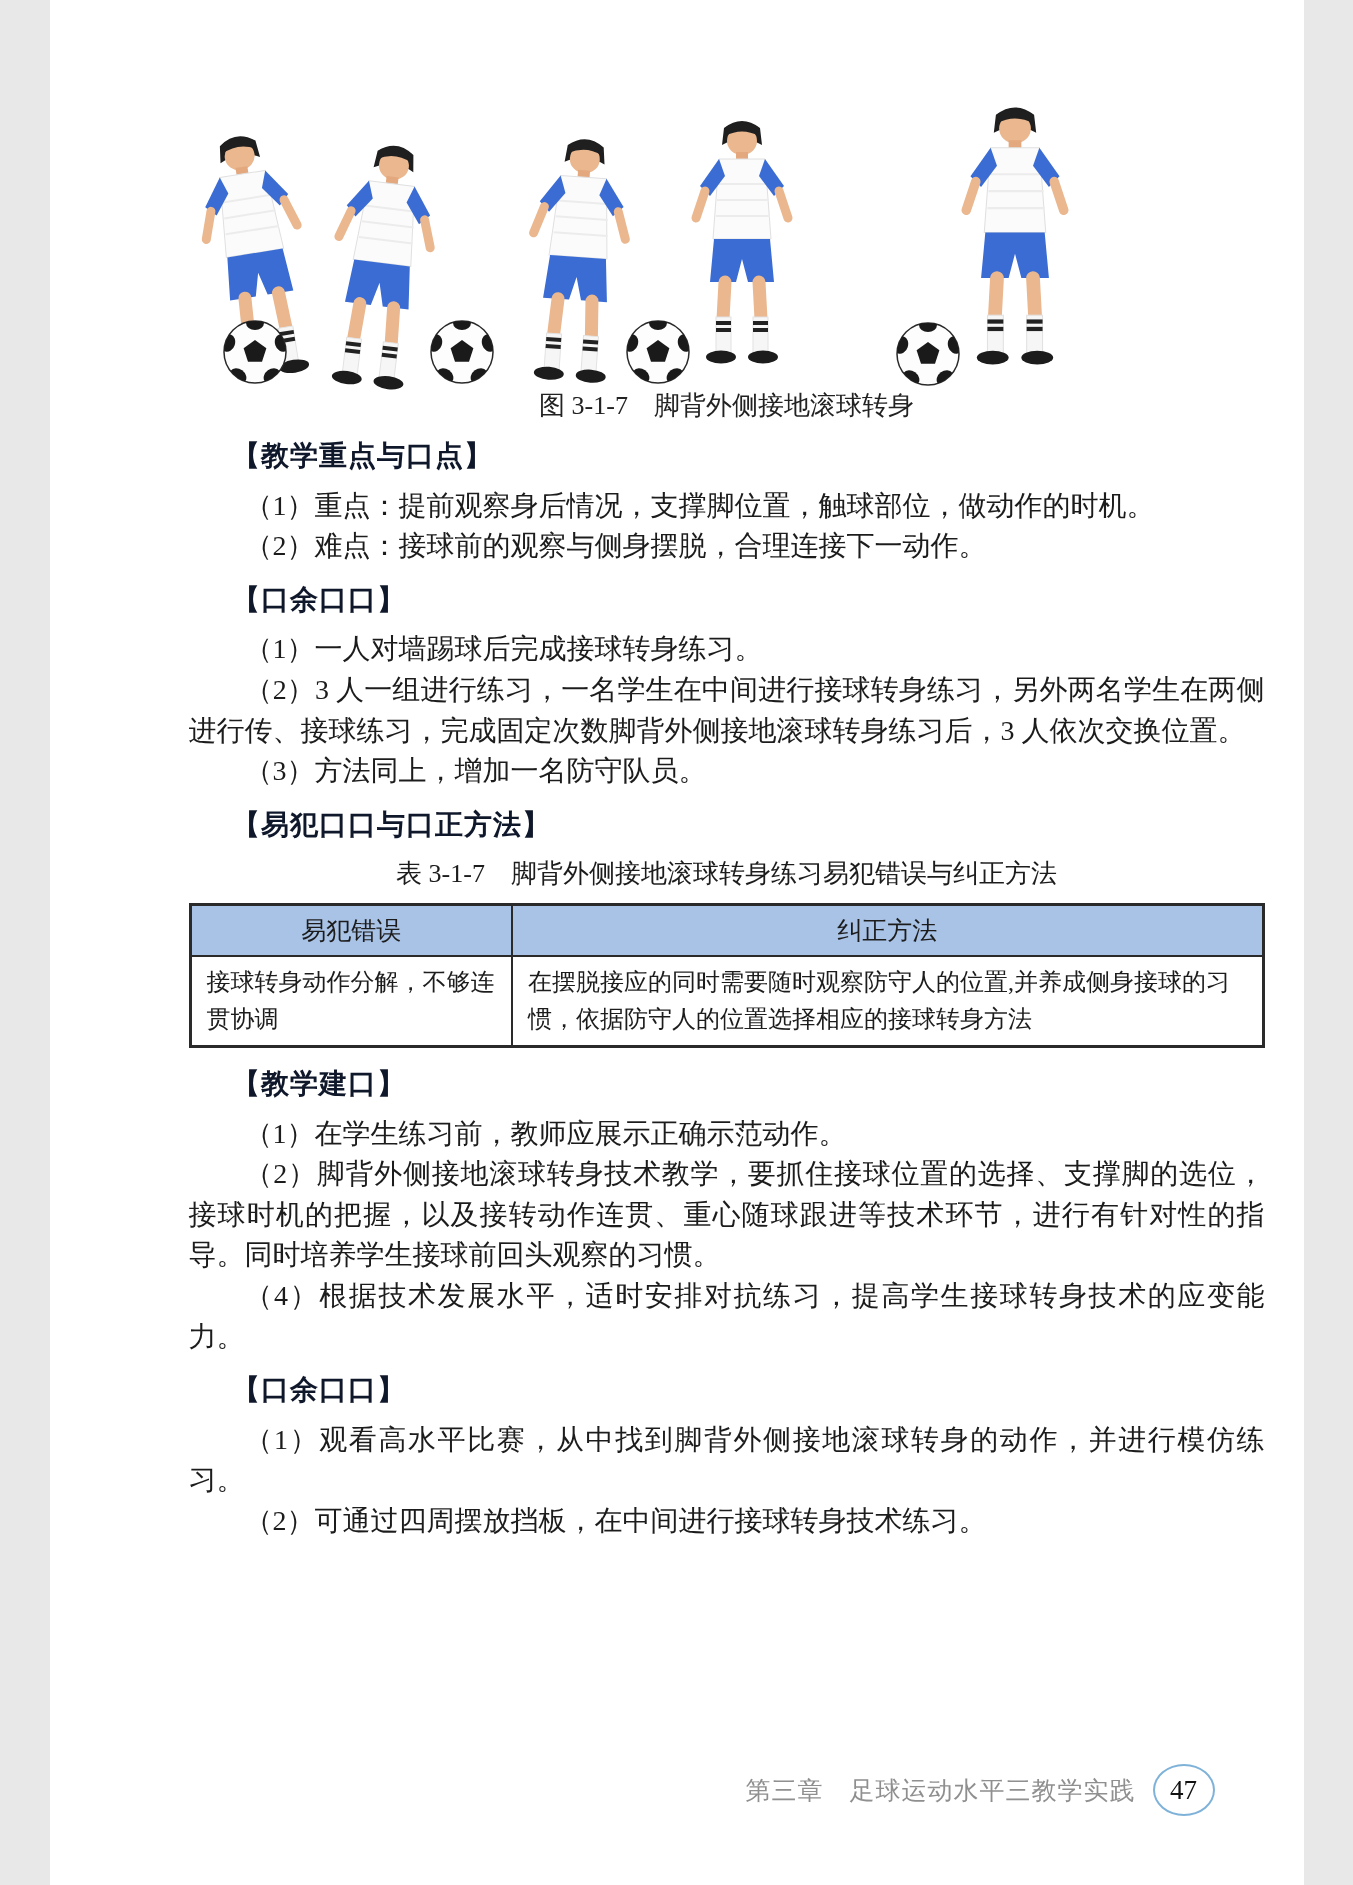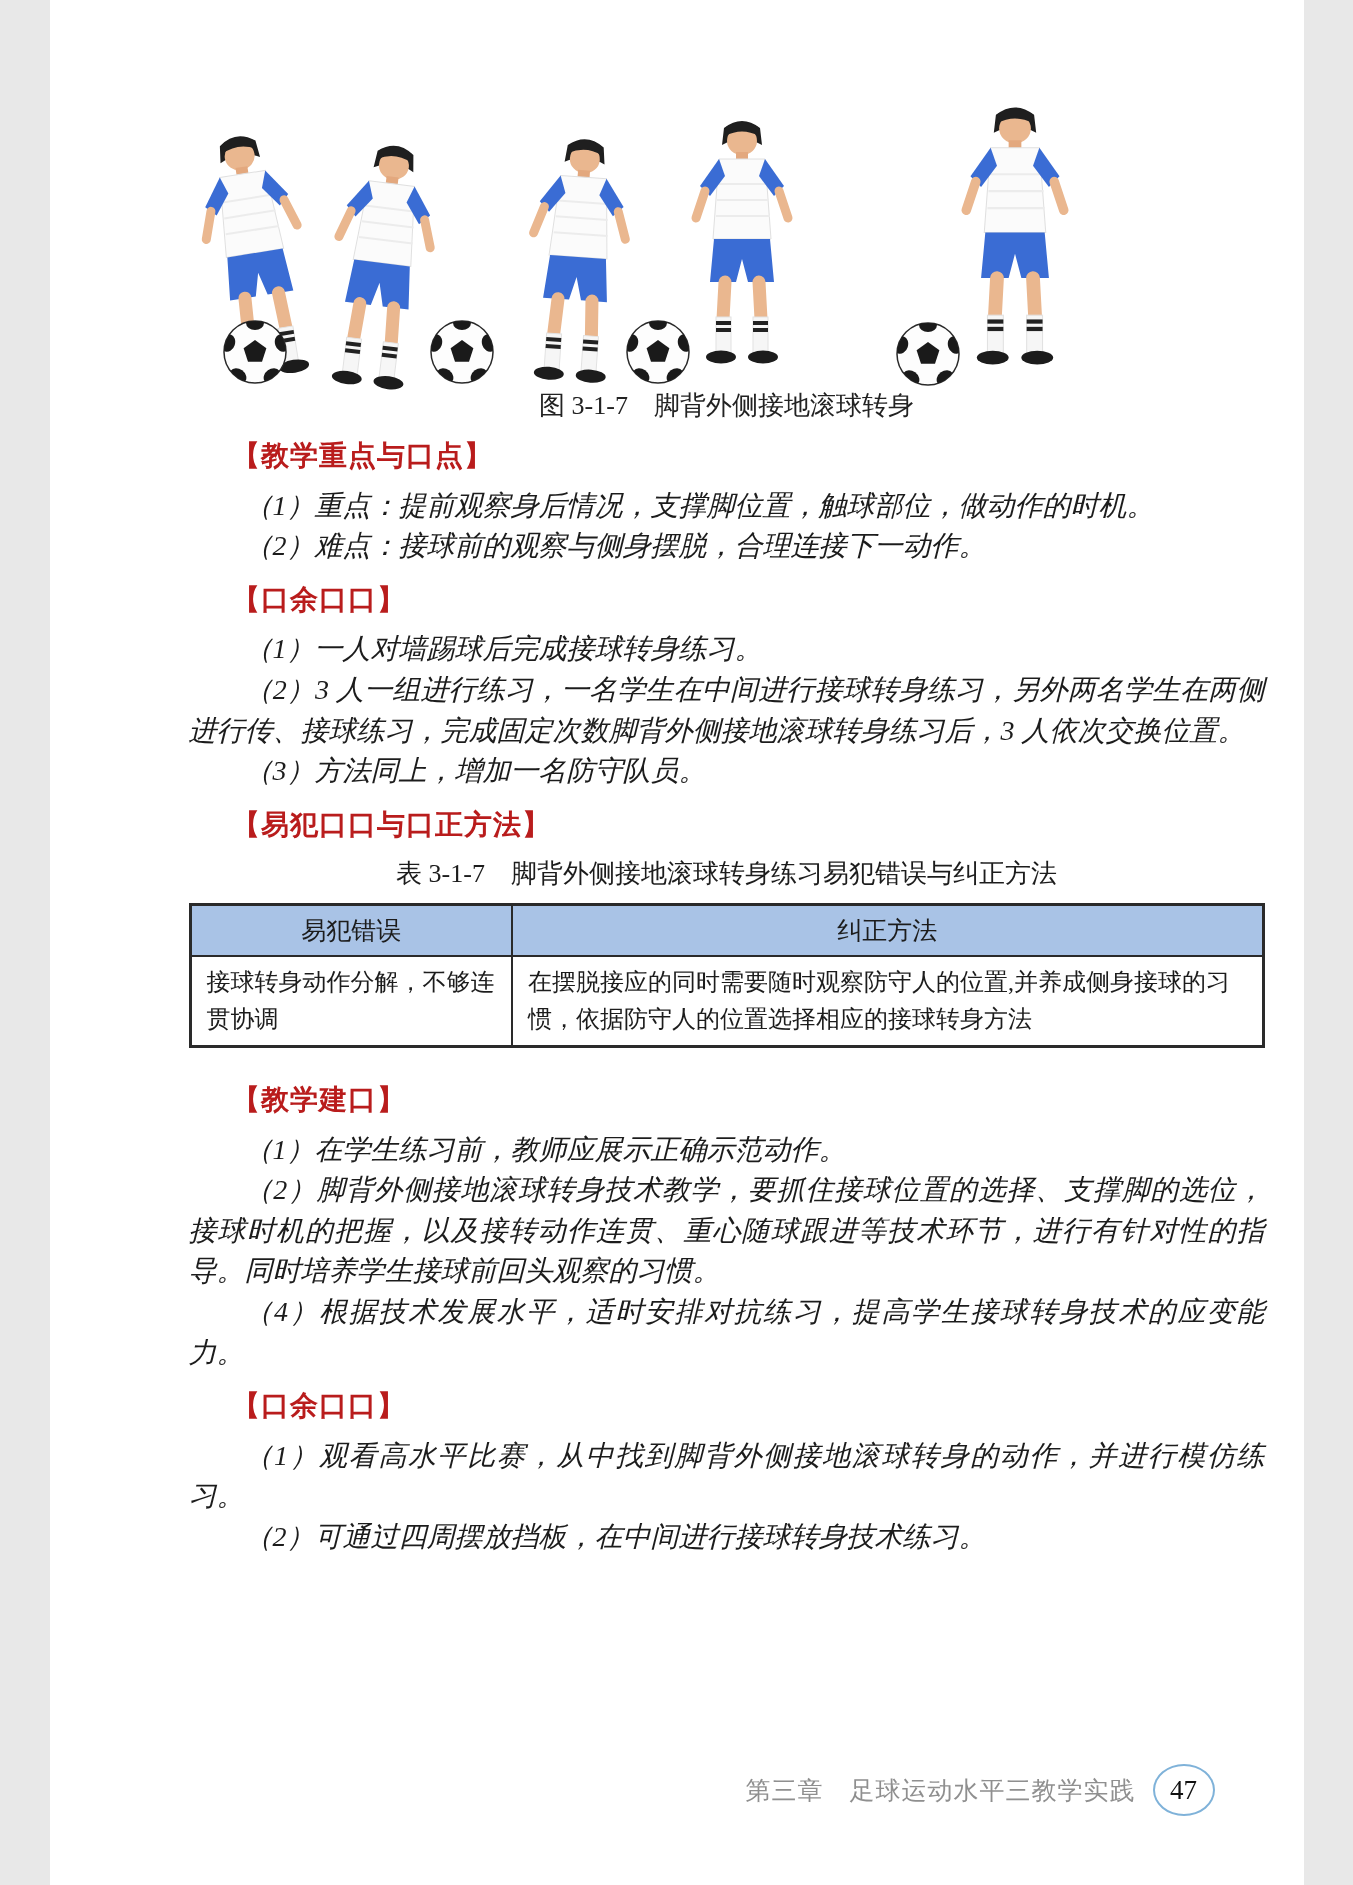--- a/index.html
+++ b/index.html
@@ -14,31 +14,31 @@
     position:absolute; top:390px; left:139px; width:1076px;
     text-align:center; font-size:26px; line-height:32px; color:#222;
   }
   
   .content {
     position:absolute; left:139px; top:436px; width:1076px;
     font-size:28px; line-height:40.6px; text-align:justify;
   }
   .sec-heading {
     font-family:"Liberation Sans", sans-serif;
-    color:#b91c1c; font-weight:bold; font-size:28px;
+    color:#0f172a; font-weight:bold; font-size:28px;
     margin:13px 0 9px 0; text-indent:1.55em; letter-spacing:1px;
     text-align:left;
   }
   .sec-heading:first-child { margin-top:0; }
-  .para { margin:0; text-indent:2em;font-style:italic; }
+  .para { margin:0; text-indent:2em; }
   .table-caption {
     text-align:center; font-size:26px; margin:6px 0 8px 0; text-indent:0;
   }
   table.err-table {
-    width:100%; border-collapse:collapse; margin:4px 0 32px 0;
+    width:100%; border-collapse:collapse; margin:4px 0 16px 0;
     font-size:24px; line-height:37px; border:3px solid #2a2a2a;
   }
   table.err-table th {
     background:#a9c3e6; border:2px solid #2a2a2a; font-weight:normal;
     font-size:25px; padding:6px 4px; text-align:center;
   }
   table.err-table td {
     border:2px solid #2a2a2a; padding:7px 15px; vertical-align:top;
     text-align:left;
   }

